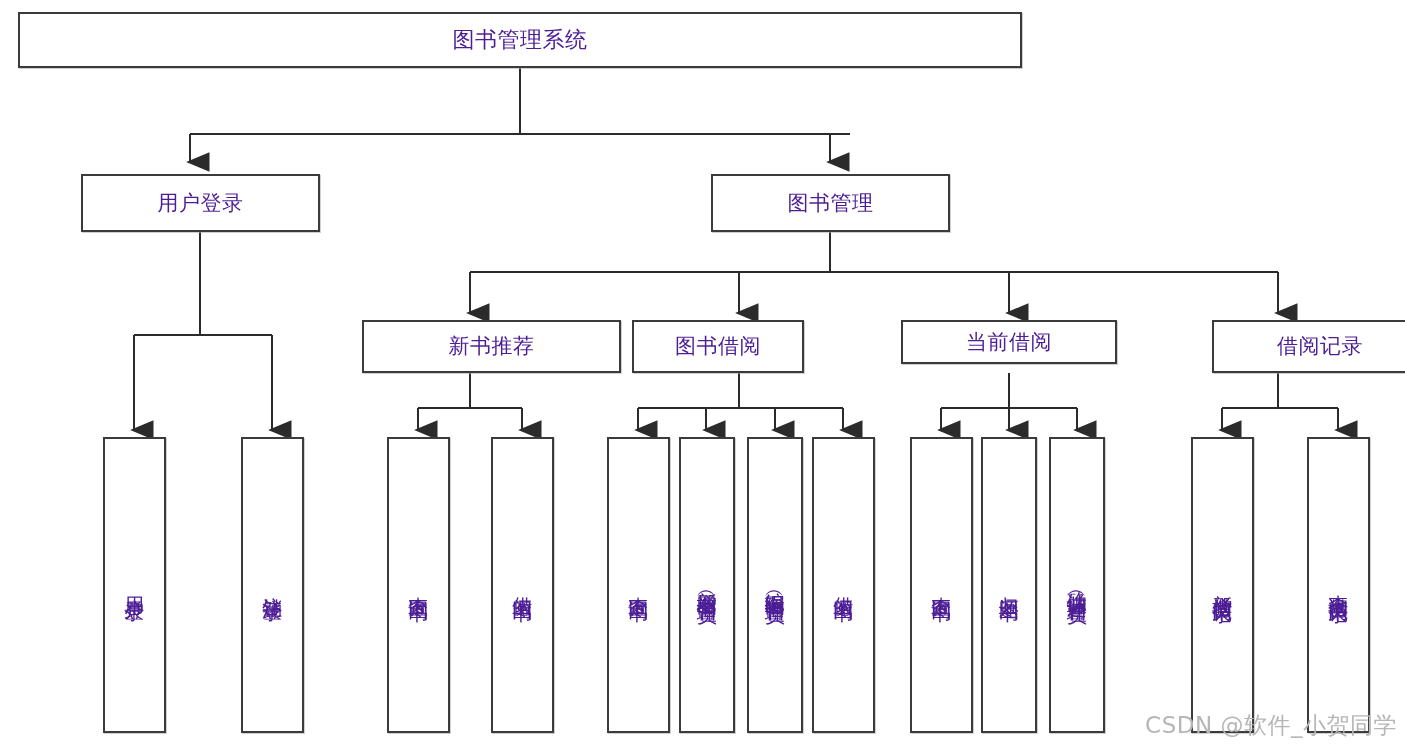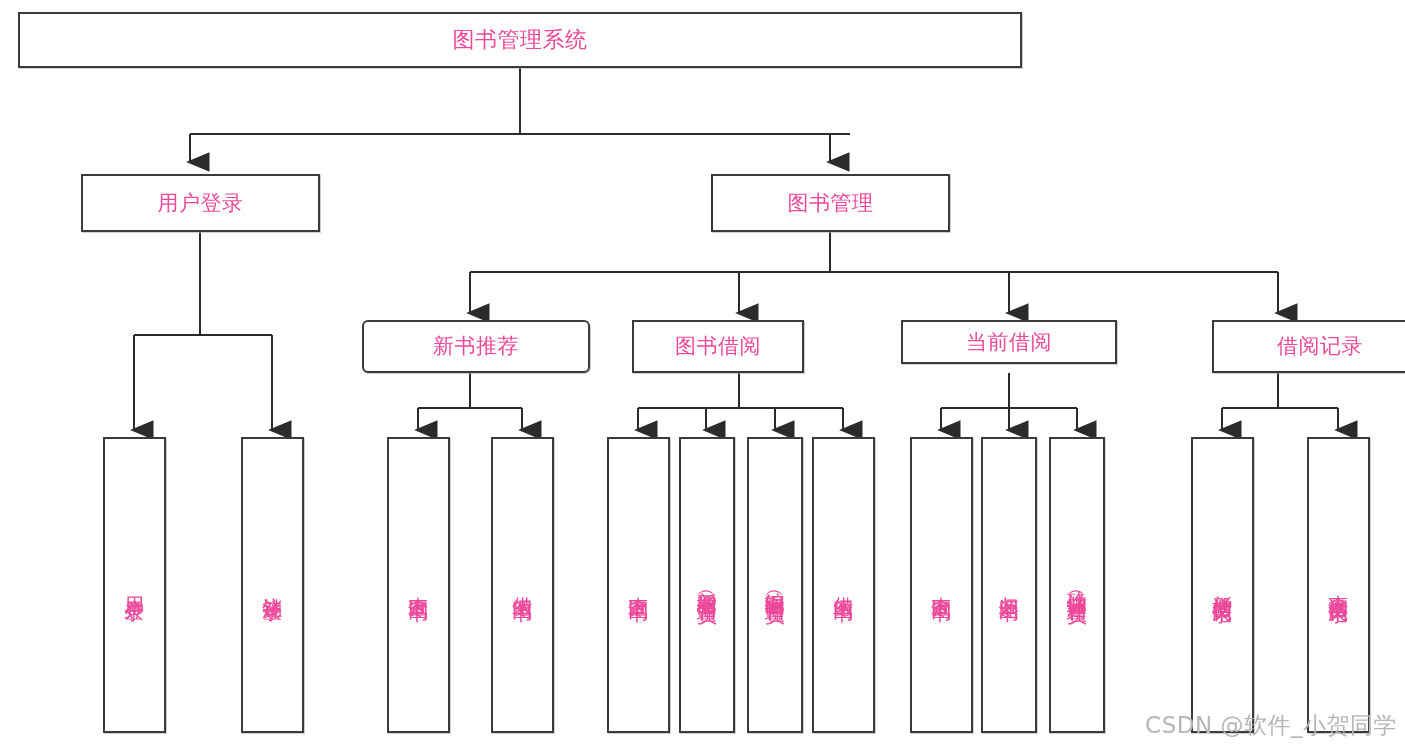--- a/index.html
+++ b/index.html
@@ -34,21 +34,21 @@
     border: 2px solid #3b3b3b;
     box-shadow: 1px 1px 0 rgba(170,170,170,0.55);
     display: flex;
     align-items: center;
     justify-content: center;
     z-index: 2;
   }
   .node-label {
     display: block;
     text-align: right;
-    color: #ec4899;
+    color: #4c1d95;
     letter-spacing: 0.5px;
     white-space: nowrap;
   }
   
   .node.horiz .node-label {
     font-size: 21px;
     line-height: 1.15;
   }
   .node.title .node-label {
     font-size: 22px;
@@ -138,21 +138,21 @@
   </div>
 
   <div class="node horiz" style="left:81px; top:174px; width:239px; height:58px;">
     <span class="node-label">用户登录</span>
   </div>
 
   <div class="node horiz" style="left:711px; top:174px; width:239px; height:58px;">
     <span class="node-label">图书管理</span>
   </div>
 
-  <div class="node horiz" style="left:362px; top:320px; width:228px; height:53px;border-radius:6px;">
+  <div class="node horiz" style="left:362px; top:320px; width:259px; height:53px;">
     <span class="node-label">新书推荐</span>
   </div>
 
   <div class="node horiz" style="left:632px; top:320px; width:172px; height:53px;">
     <span class="node-label">图书借阅</span>
   </div>
 
   <div class="node horiz" style="left:901px; top:320px; width:216px; height:44px;">
     <span class="node-label">当前借阅</span>
   </div>

